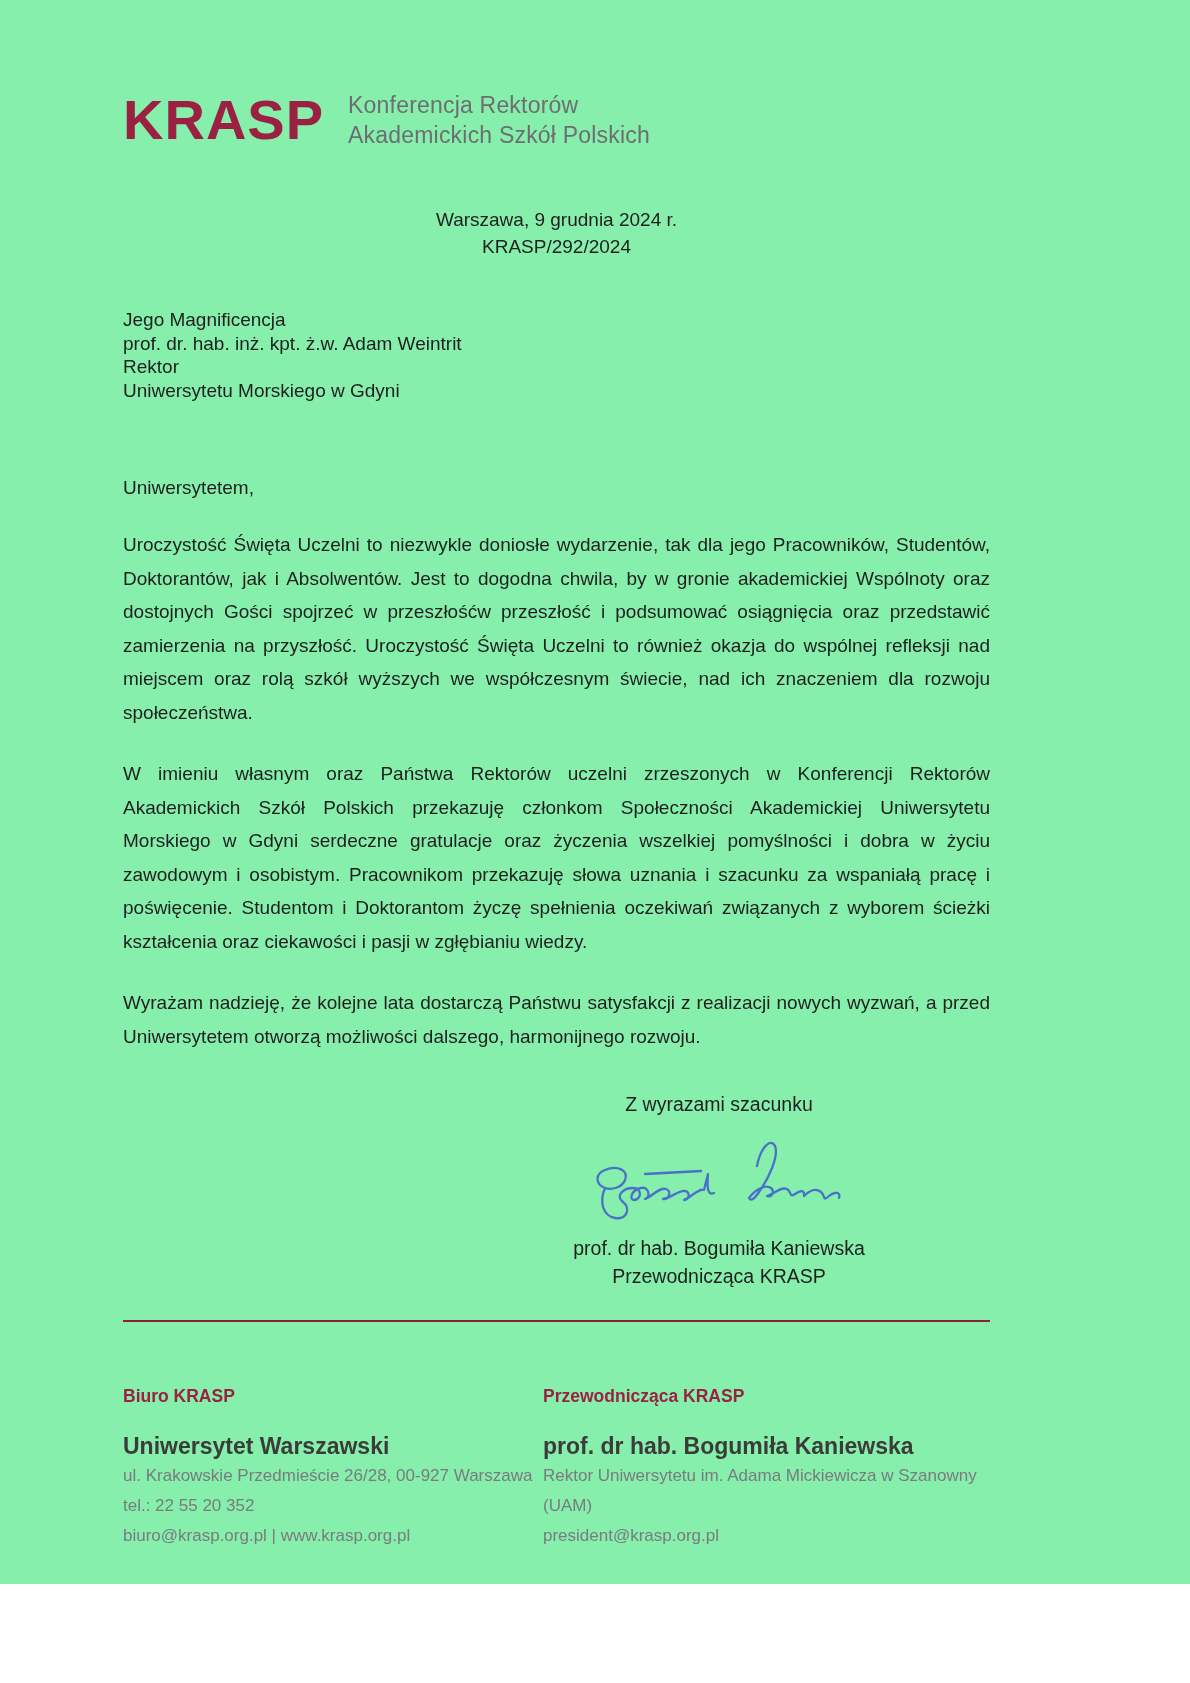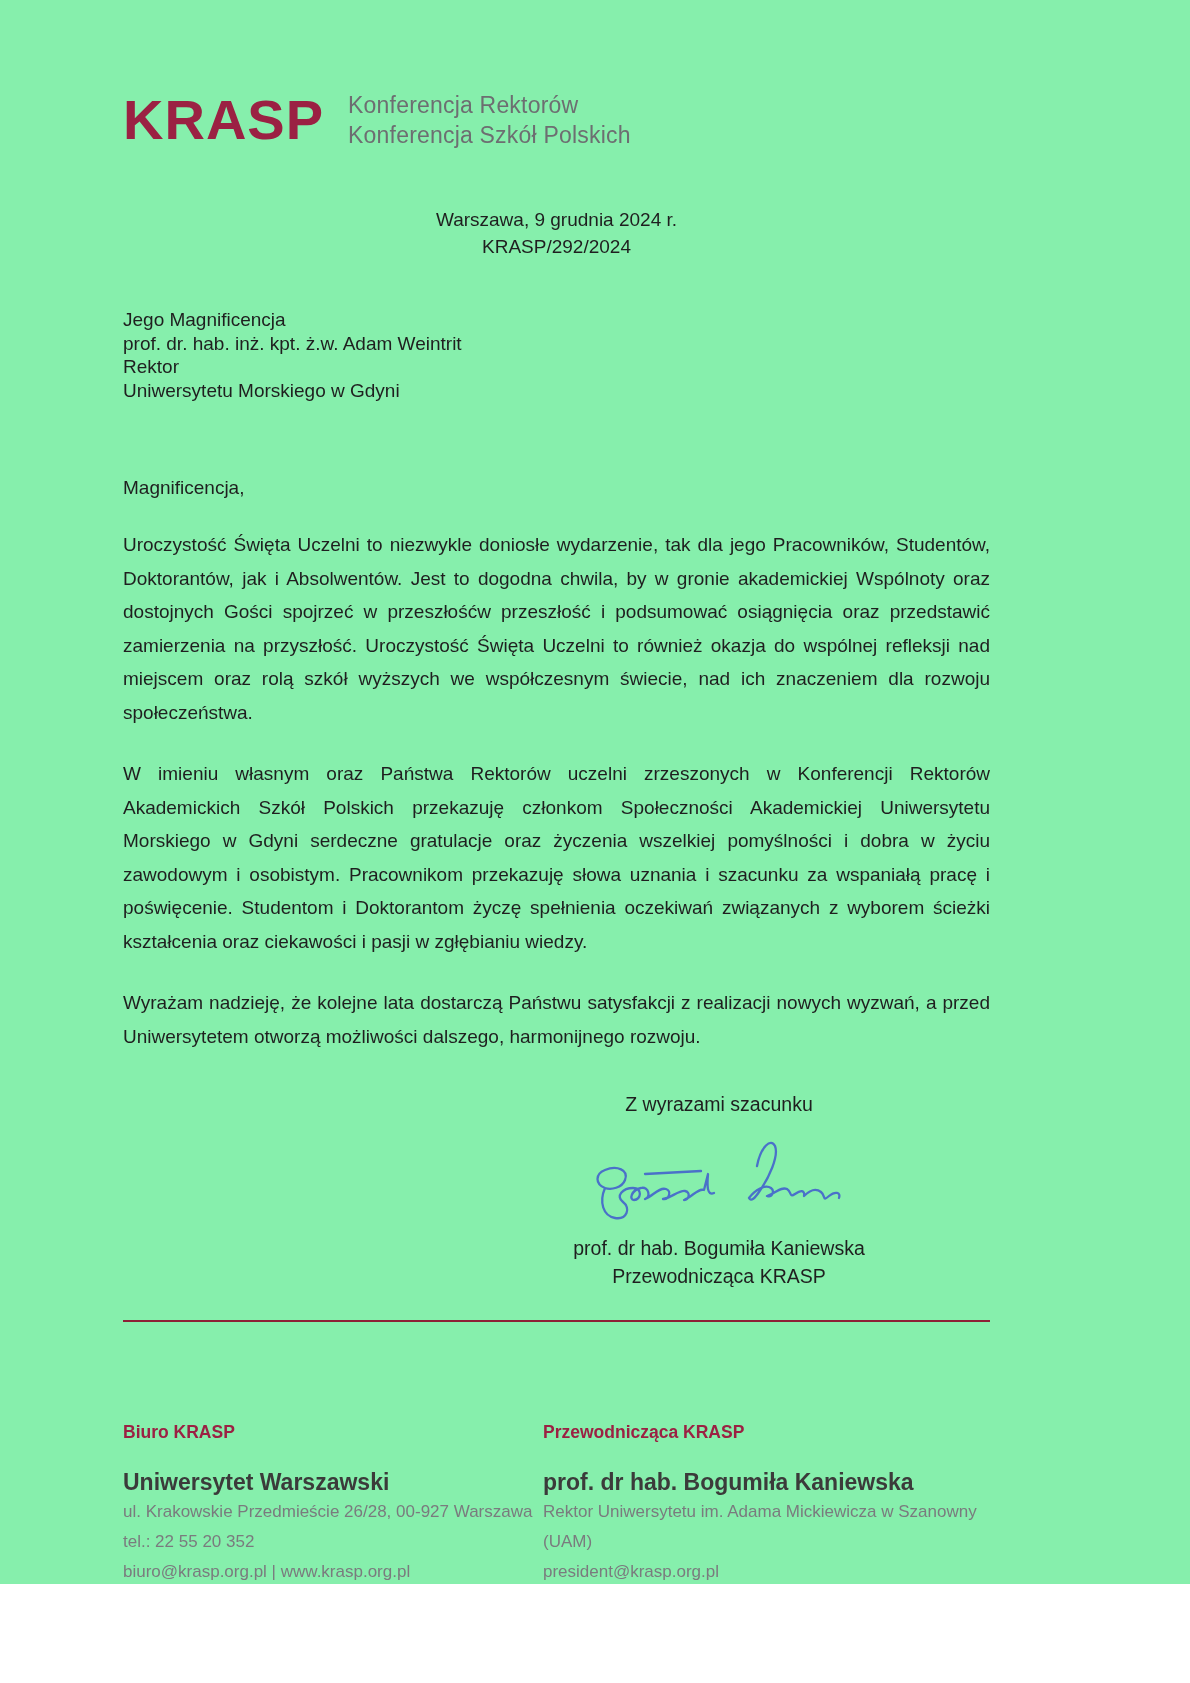--- a/index.html
+++ b/index.html
@@ -77,21 +77,21 @@
 
   
   .rule {
     border: none;
     border-top: 2px solid #8d2036;
     margin-top: 30px;
   }
 
   
   .footer {
-    margin-top: 100px;
+    margin-top: 64px;
     display: flex;
     align-items: flex-start;
   }
   .fcol-left { width: 420px; }
   .fcol-right { flex: 1; }
   .f-heading {
     color: #9b2143;
     font-weight: bold;
     font-size: 17.5px;
     margin-bottom: 24px;
@@ -111,38 +111,38 @@
 </head>
 <body>
 
 <div class="page">
   <div class="content">
 
     <header class="letterhead">
       <span class="logo-acronym">KRASP</span>
       <span class="logo-tagline">
         <span>Konferencja Rektorów</span><br>
-        <span>Konferencja Szkół Polskich</span>
+        <span>Akademickich Szkół Polskich</span>
       </span>
     </header>
 
     <div class="dateline">
       <div>Warszawa, 9 grudnia 2024 r.</div>
       <div>KRASP/292/2024</div>
     </div>
 
     <div class="recipient">
       <div>Jego Magnificencja</div>
       <div>prof. dr. hab. inż. kpt. ż.w. Adam Weintrit</div>
       <div>Rektor</div>
       <div>Uniwersytetu Morskiego w Gdyni</div>
     </div>
 
     <div class="salutation">
-      <div>Magnificencja,</div>
+      <div>Uniwersytetem,</div>
     </div>
 
     <div class="body-text">
       <p>Uroczystość Święta Uczelni to niezwykle doniosłe wydarzenie, tak dla jego Pracowników, Studentów, Doktorantów, jak i Absolwentów. Jest to dogodna chwila, by w gronie akademickiej Wspólnoty oraz dostojnych Gości spojrzeć w przeszłośćw przeszłość i podsumować osiągnięcia oraz przedstawić zamierzenia na przyszłość. Uroczystość Święta Uczelni to również okazja do wspólnej refleksji nad miejscem oraz rolą szkół wyższych we współczesnym świecie, nad ich znaczeniem dla rozwoju społeczeństwa.</p>
       <p>W imieniu własnym oraz Państwa Rektorów uczelni zrzeszonych w Konferencji Rektorów Akademickich Szkół Polskich przekazuję członkom Społeczności Akademickiej Uniwersytetu Morskiego w Gdyni serdeczne gratulacje oraz życzenia wszelkiej pomyślności i dobra w życiu zawodowym i osobistym. Pracownikom przekazuję słowa uznania i szacunku za wspaniałą pracę i poświęcenie. Studentom i Doktorantom życzę spełnienia oczekiwań związanych z wyborem ścieżki kształcenia oraz ciekawości i pasji w zgłębianiu wiedzy.</p>
       <p>Wyrażam nadzieję, że kolejne lata dostarczą Państwu satysfakcji z realizacji nowych wyzwań, a przed Uniwersytetem otworzą możliwości dalszego, harmonijnego rozwoju.</p>
     </div>
 
     <div class="closing">
       <div class="closing-phrase">Z wyrazami szacunku</div>

